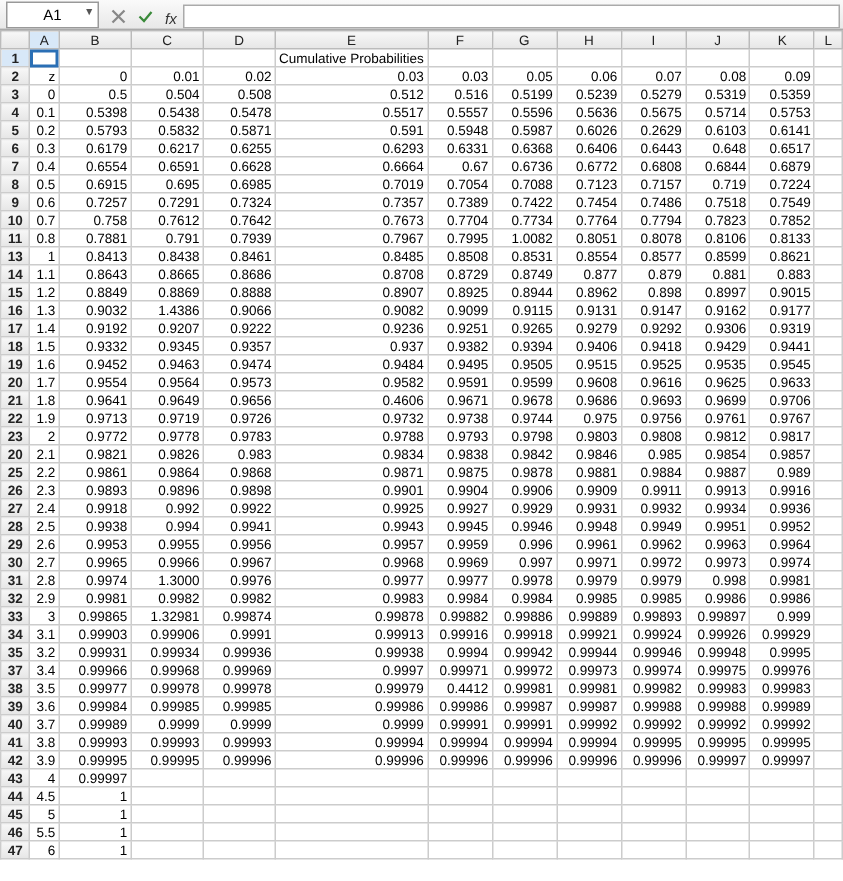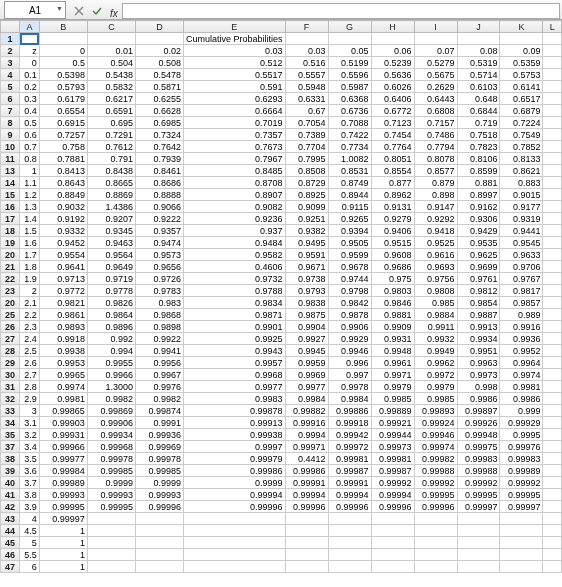--- a/index.html
+++ b/index.html
@@ -557,21 +557,21 @@
           <td>0.9985</td>
           <td>0.9985</td>
           <td>0.9986</td>
           <td>0.9986</td>
           <td></td>
         </tr>
         <tr>
           <th class="row-hdr">33</th>
           <td>3</td>
           <td>0.99865</td>
-          <td>0.99869</td>
+          <td>1.32981</td>
           <td>0.99874</td>
           <td>0.99878</td>
           <td>0.99882</td>
           <td>0.99886</td>
           <td>0.99889</td>
           <td>0.99893</td>
           <td>0.99897</td>
           <td>0.999</td>
           <td></td>
         </tr>

